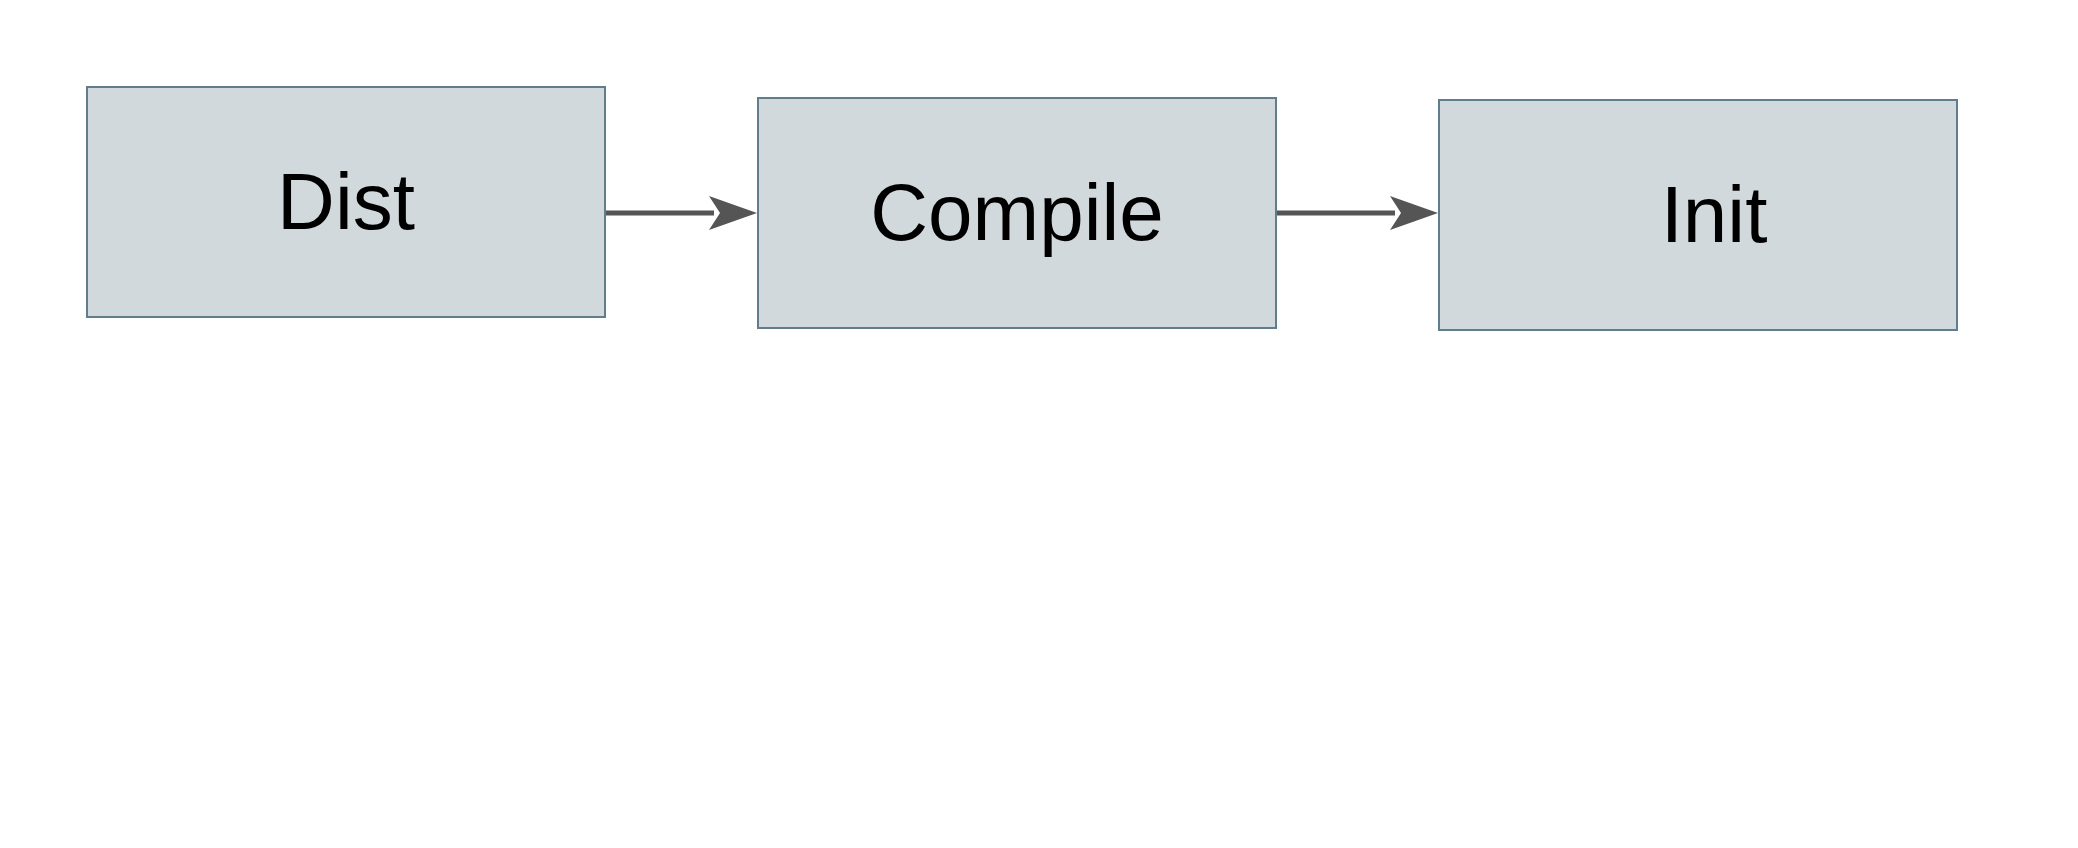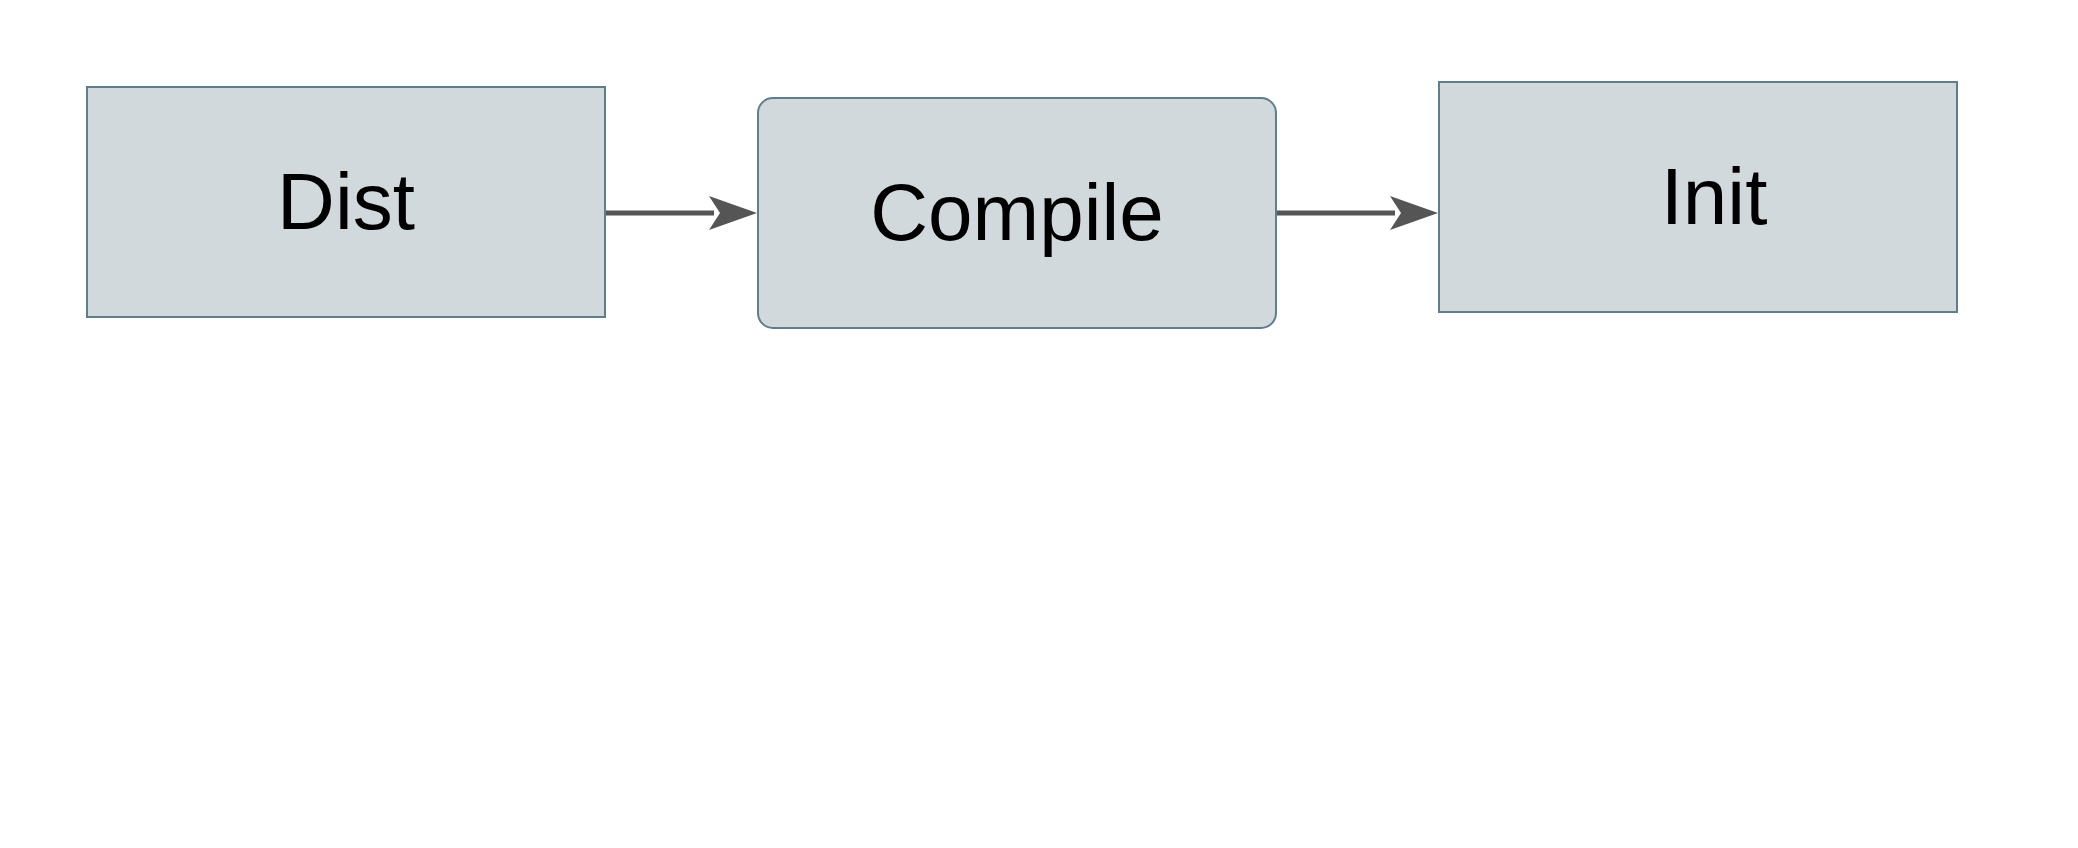--- a/index.html
+++ b/index.html
@@ -45,22 +45,22 @@
   }
   .node-label {
     color: var(--text, #000000);
     font-size: 80px;
     font-weight: 400;
     line-height: 1;
     letter-spacing: 0px;
     white-space: nowrap;
   }
   .node-dist    { left: 74px;   top: 86px;  width: 520px; height: 232px; margin-left: 12px; }
-  .node-compile { left: 757px;  top: 97px;  width: 520px; height: 232px; border-radius: 16px; }
-  .node-init    { left: 1438px; top: 81px;  width: 520px; height: 232px; padding-left: 32px; }
+  .node-compile { left: 757px;  top: 97px;  width: 520px; height: 232px; }
+  .node-init    { left: 1438px; top: 99px;  width: 520px; height: 232px; padding-left: 32px; }
   .node-clean   { left: 755px;  top: 511px; width: 520px; height: 231px; }
 </style>
 </head>
 <body>
 
 <div class="canvas">
 
   <svg class="edges-layer" viewBox="0 0 2078 848" xmlns="http://www.w3.org/2000/svg" aria-hidden="true">
     <g>
       <line class="edge-line" x1="594" y1="213" x2="714" y2="213"></line>

